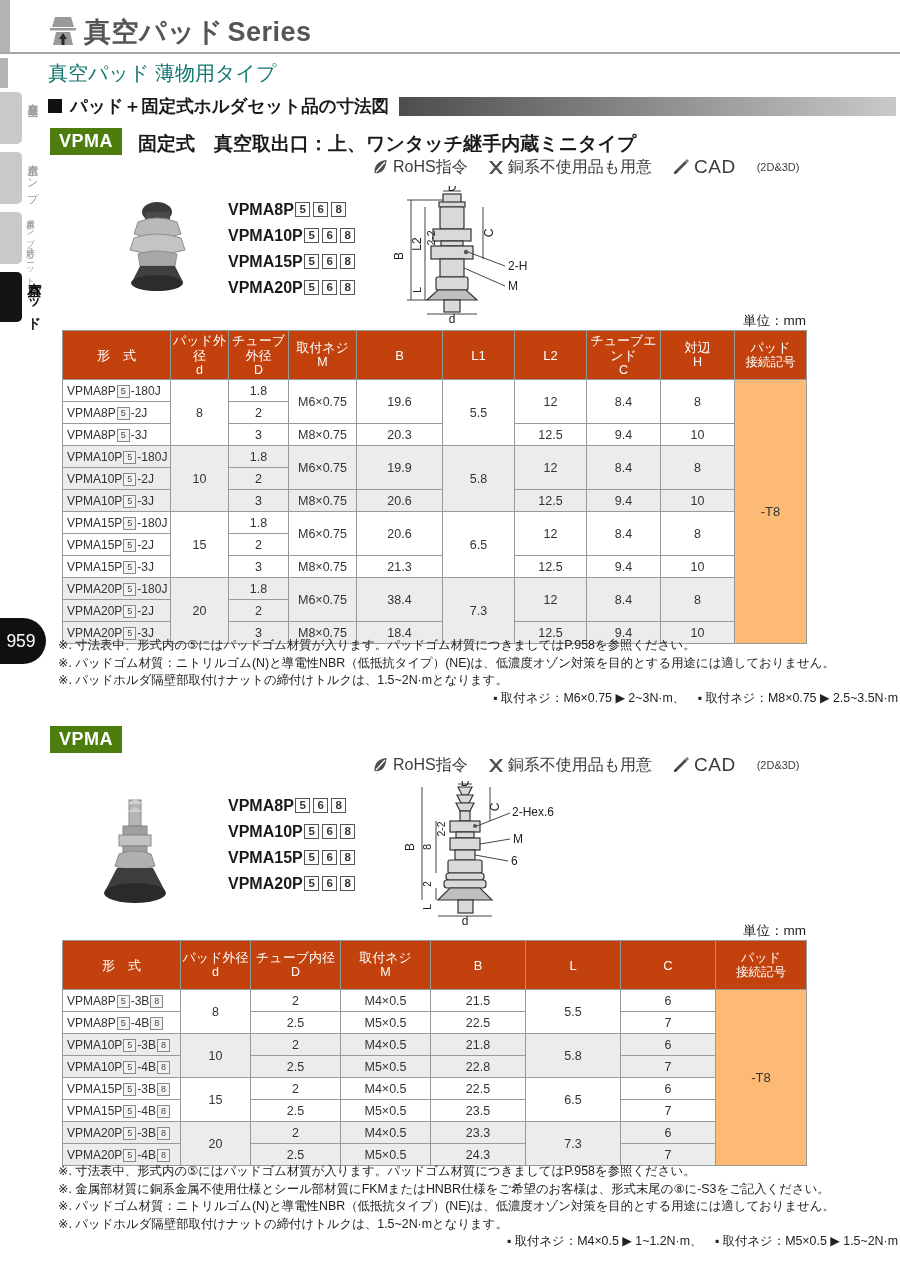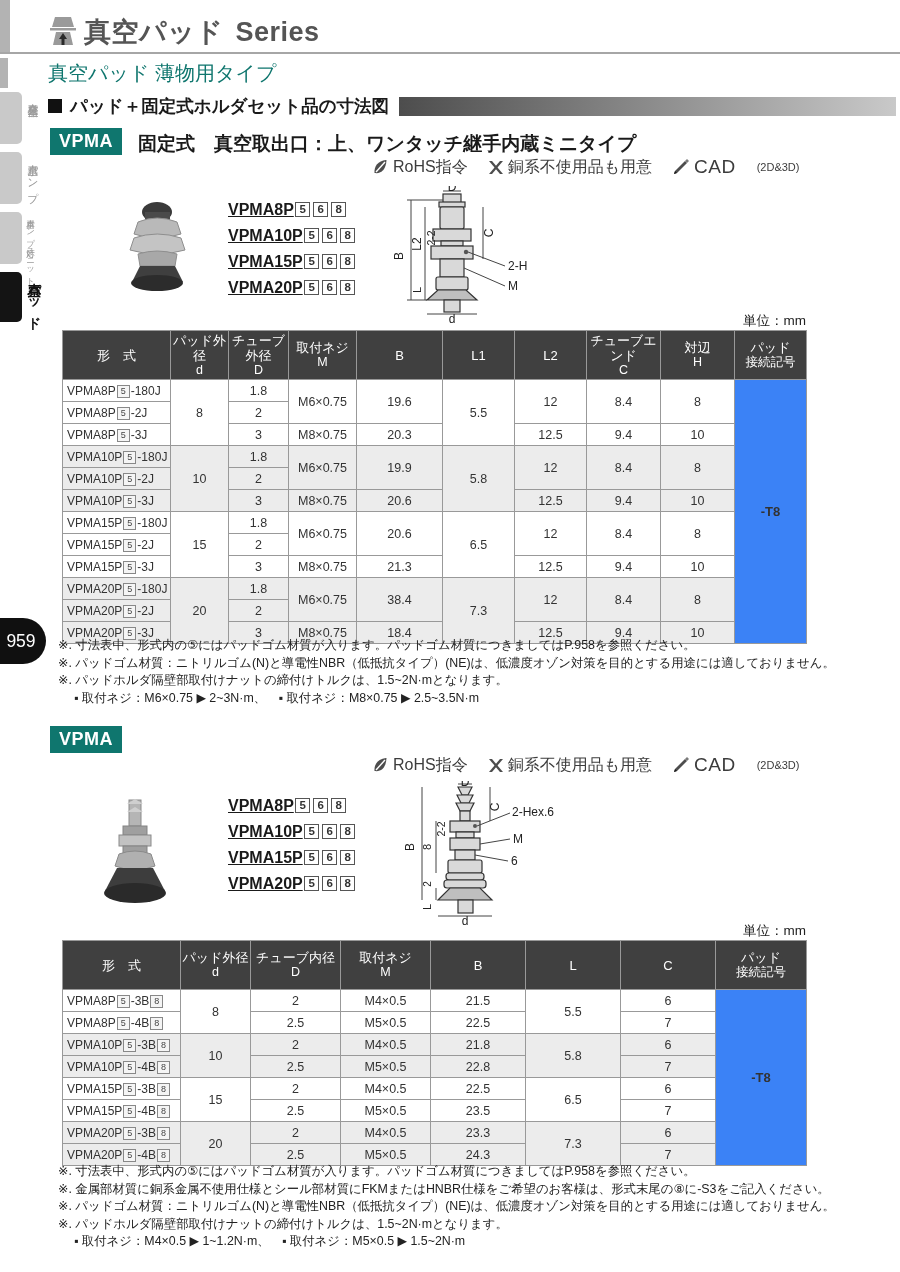--- a/index.html
+++ b/index.html
@@ -3,72 +3,72 @@
 <meta charset="utf-8">
 <style>
   html,body{margin:0;padding:0;background:#e8e8e8;}
   .page{position:relative;width:900px;height:1272px;background:#fff;overflow:hidden;
         font-family:"Liberation Sans","DejaVu Sans",sans-serif;color:#1a1a1a;}
   .abs{position:absolute;}
 
   
   .strip{background:#b3b3b3;}
   .series-title{font-size:27px;font-weight:600;color:#555;letter-spacing:.5px;white-space:nowrap;}
-  .series-title .en{margin-left:12px;}
+  .series-title .en{margin-left:4px;}
   .top-rule{background:#a6a6a6;}
   .subtitle{font-size:20px;color:#0f766e;white-space:nowrap;}
 
   
   .side-tab{left:0;width:22px;border-radius:0 5px 5px 0;background:#c9c9c9;}
   .side-tab.active{background:#141414;}
   .side-label{left:25px;writing-mode:vertical-rl;text-orientation:upright;font-size:11px;color:#9a9a9a;letter-spacing:1px;white-space:nowrap;}
   .side-label.small{font-size:8.5px;letter-spacing:0;}
   .side-label.active{color:#111;font-weight:bold;font-size:13.5px;}
   .page-badge{left:0;top:618px;width:46px;height:46px;background:#101010;border-radius:0 23px 23px 0;
               color:#fff;font-size:17.5px;display:flex;align-items:center;justify-content:center;padding-right:4px;box-sizing:border-box;}
 
   
   .section-bar{display:flex;align-items:center;}
   .section-bar .sq{width:14px;height:14px;background:#111;margin-right:8px;flex:0 0 auto;}
   .section-bar .t{font-size:17.5px;font-weight:bold;white-space:nowrap;}
   .section-bar .grad{flex:1 1 auto;height:19px;margin-left:10px;background:linear-gradient(to right,#4d4d4d,#c9c9c9);}
 
   
-  .vpma-badge{background:#0f766e;color:#fff;font-weight:bold;font-size:18px;padding:3px 9px;letter-spacing:.5px;}
+  .vpma-badge{background:#4d7c0f;color:#fff;font-weight:bold;font-size:18px;padding:3px 9px;letter-spacing:.5px;}
   .sec-title{font-size:19px;font-weight:bold;white-space:nowrap;}
 
   .compliance{display:flex;align-items:center;gap:20px;font-size:16px;color:#3c3c3c;}
   .compliance .item{display:flex;align-items:center;gap:4px;white-space:nowrap;}
   .compliance .cad{font-size:19px;letter-spacing:.5px;}
   .compliance .cadsub{font-size:11px;margin-left:17px;}
 
   
-  .mlist{font-size:16px;font-weight:bold;line-height:26px;white-space:nowrap;text-decoration:underline;}
+  .mlist{font-size:16px;font-weight:bold;line-height:26px;white-space:nowrap;}
   .bx2{display:inline-block;border:1.5px solid #555;font-size:11.5px;line-height:13px;min-width:11px;
        padding:0 1px;text-align:center;margin:0 1.5px;vertical-align:2px;font-weight:bold;color:#333;background:#fff;}
 
   
   .unit{font-size:13.5px;color:#222;text-align:right;}
 
   
   table.spec{border-collapse:collapse;table-layout:fixed;width:744px;border:1.5px solid #666;}
   table.spec th,table.spec td{border:1px solid #999;padding:0;font-weight:normal;}
-  table.spec th{background:#404040;color:#fff;vertical-align:middle;height:48px;}
+  table.spec th{background:#c2410c;color:#fff;vertical-align:middle;height:48px;}
   table.spec .h1{font-size:13px;line-height:15px;text-align:center;}
   table.spec .h2{font-size:12.5px;line-height:15px;text-align:center;}
   table.spec td{height:21px;font-size:12.5px;color:#333;text-align:center;vertical-align:middle;background:#fff;}
   table.spec td.model{text-align:left;padding-left:4px;font-size:12px;white-space:nowrap;}
   table.spec tr.alt td{background:#ececec;}
-  table.spec td.padcode{background:#3b82f6;font-size:13px;font-weight:bold;}
+  table.spec td.padcode{background:#fdba74;font-size:13px;}
   .bx{display:inline-block;border:1px solid #888;background:#f5f5f5;font-size:9px;line-height:11px;
       min-width:9px;padding:0 1px;text-align:center;margin:0 1px;vertical-align:1px;color:#444;}
 
   
   .notes{font-size:12.4px;line-height:17.5px;color:#222;}
-  .notes .indent{padding-left:16px;}
+  .notes .indent{padding-left:16px;text-align:right;}
 
   
   svg text{font-family:"Liberation Sans","DejaVu Sans",sans-serif;fill:#222;}
   .dim{stroke:#444;stroke-width:1;fill:none;}
   .part{fill:#d9d9d9;stroke:#333;stroke-width:1.2;}
   .partd{fill:#bfbfbf;stroke:#333;stroke-width:1.2;}
 </style>
 </head>
 <body>
 

